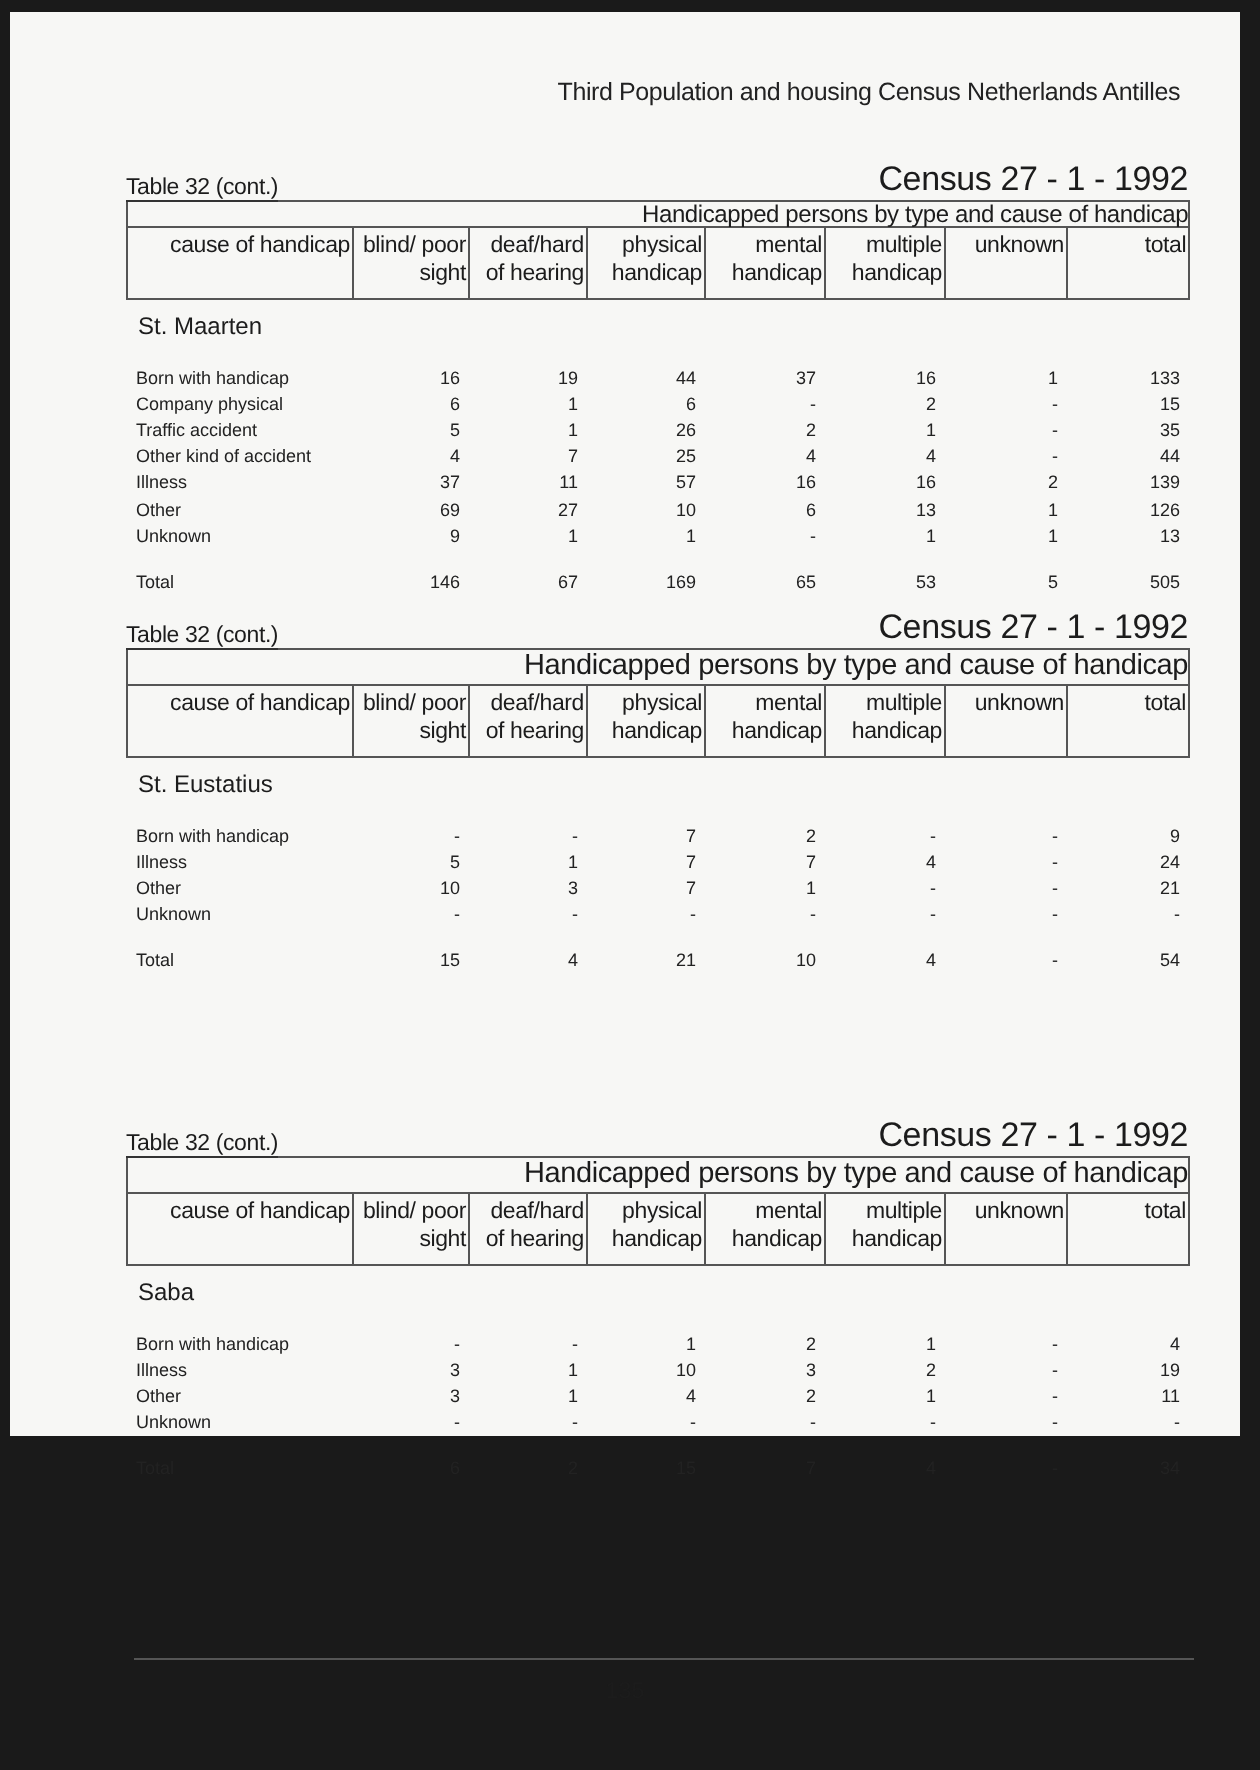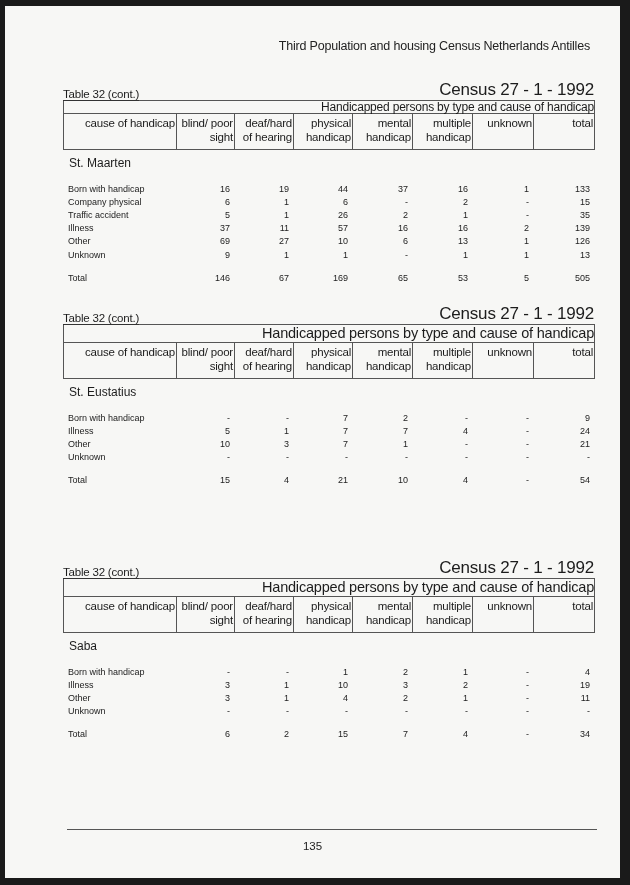--- a/index.html
+++ b/index.html
@@ -1,21 +1,21 @@
 <!DOCTYPE html>
 <html><head>
   <meta charset="utf-8">
   <style>
     html, body { margin: 0; padding: 0; }
     body {
       width: 630px; height: 885px; background: #1a1a1a; position: relative; overflow: hidden;
       font-family: "Liberation Sans", sans-serif; color: #1c1c1c;
     }
     .page {
-      position: absolute; left: 5px; top: 6px; width: 615px; height: 872px;
+      position: absolute; left: 5px; top: 6px; width: 615px; height: 712px;
       background: #f7f7f5;
     }
     .running-header {
       position: absolute; right: 30px; top: 33px; font-size: 12.5px; color: #222;
       letter-spacing: -0.2px;
     }
     .block { position: absolute; left: 58px; width: 531px; }
     .caption-row { position: relative; height: 14px; font-size: 11.5px; letter-spacing: -0.2px; }
     .caption-left { position: absolute; left: 0; bottom: 0; }
     .caption-left span { border-bottom: 1px solid #333; }
@@ -111,20 +111,30 @@
             <td class="lbl">Traffic accident</td>
             <td>5</td>
             <td>1</td>
             <td>26</td>
             <td>2</td>
             <td>1</td>
             <td>-</td>
             <td>35</td>
           </tr>
           <tr>
+            <td class="lbl">Other kind of accident</td>
+            <td>4</td>
+            <td>7</td>
+            <td>25</td>
+            <td>4</td>
+            <td>4</td>
+            <td>-</td>
+            <td>44</td>
+          </tr>
+          <tr>
             <td class="lbl">Illness</td>
             <td>37</td>
             <td>11</td>
             <td>57</td>
             <td>16</td>
             <td>16</td>
             <td>2</td>
             <td>139</td>
           </tr>
           <tr>

